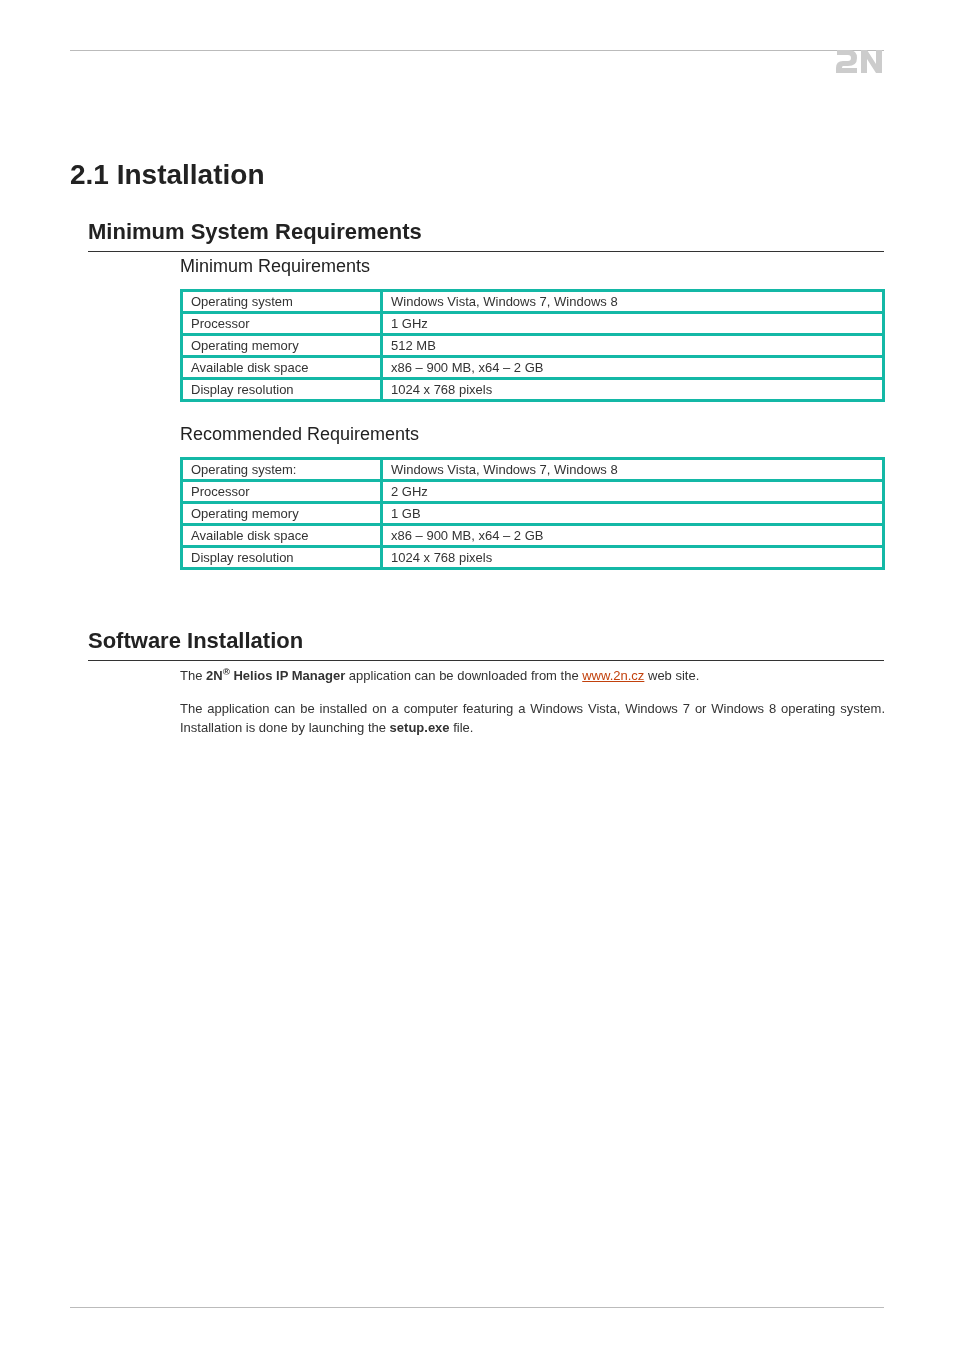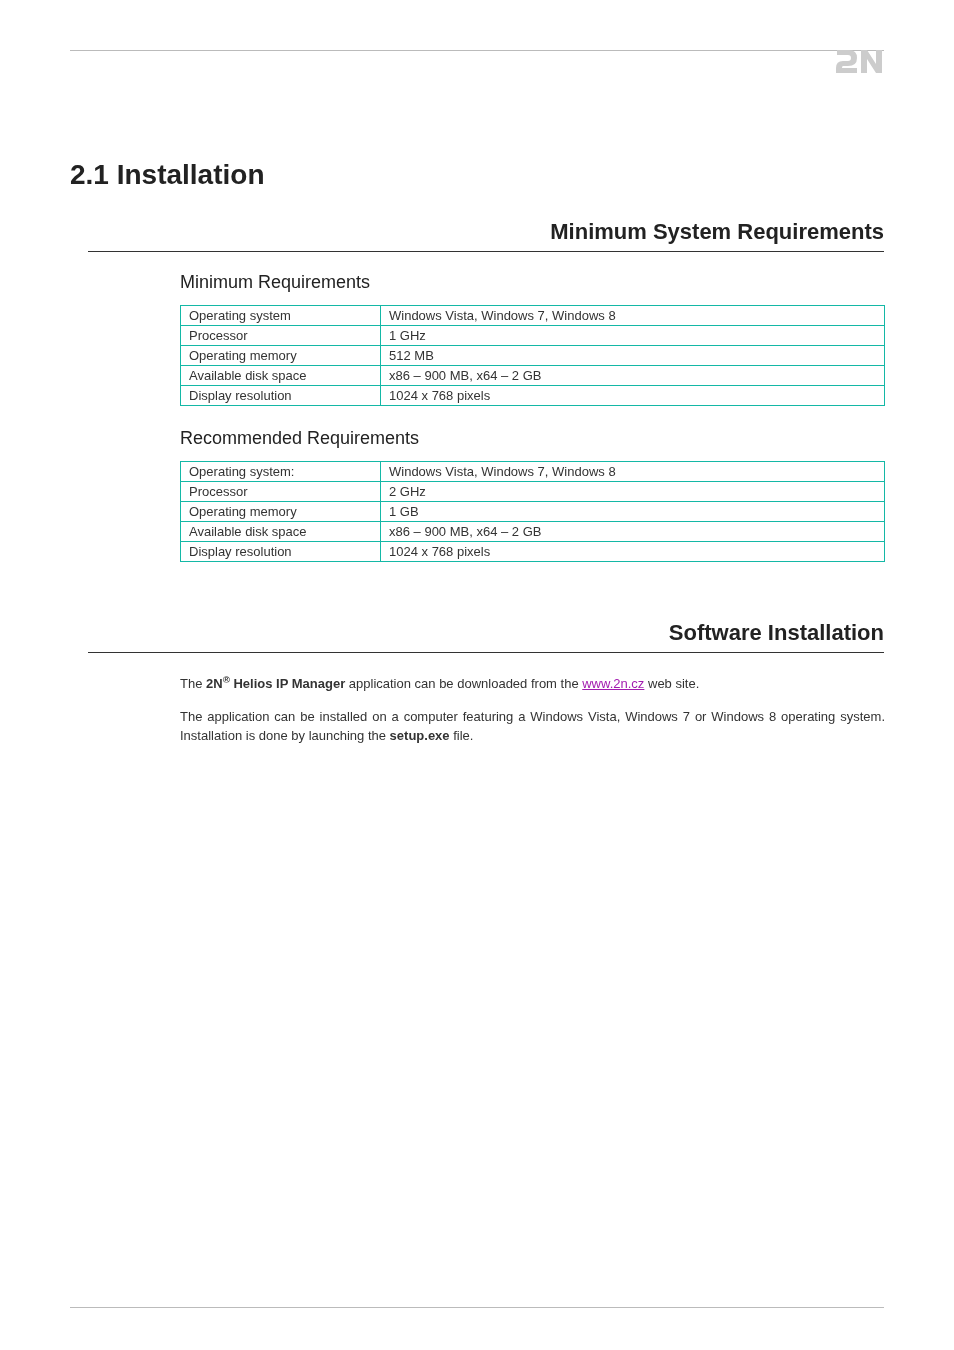--- a/index.html
+++ b/index.html
@@ -36,53 +36,52 @@
       margin-bottom: 28px;
     }
     h2.section {
       font-family: Arial, Helvetica, sans-serif;
       font-size: 22px;
       font-weight: bold;
       color: #222;
       margin-left: 18px;
       padding-bottom: 6px;
       border-bottom: 1px solid #333;
-      margin-bottom: 20px;
-      text-align: right;
+      margin-bottom: 4px;
     }
     h3.subsection {
       font-family: Arial, Helvetica, sans-serif;
       font-size: 18px;
       font-weight: normal;
       color: #222;
       margin-left: 110px;
       margin-bottom: 12px;
     }
     table.spec {
       border-collapse: collapse;
       width: 705px;
       margin-left: 110px;
       margin-bottom: 22px;
       font-size: 13px;
     }
     table.spec td {
-      border: 1px solid #14b8a6;
+      border: 3px solid #14b8a6;
       padding: 2px 8px;
       vertical-align: top;
     }
     table.spec td.label { width: 200px; }
     .body-text {
       font-size: 13px;
       line-height: 1.45;
       margin-left: 110px;
       width: 705px;
       margin-bottom: 14px;
       text-align: justify;
     }
-    .body-text a { color: #a21caf; text-decoration: underline; }
+    .body-text a { color: #c2410c; text-decoration: underline; }
     .sup { vertical-align: super; font-size: 0.75em; }
     .footer {
       position: absolute;
       bottom: 36px;
       left: 70px;
       right: 70px;
     }
     .footer-rule {
       border: none;
       border-top: 1px solid #bbb;

